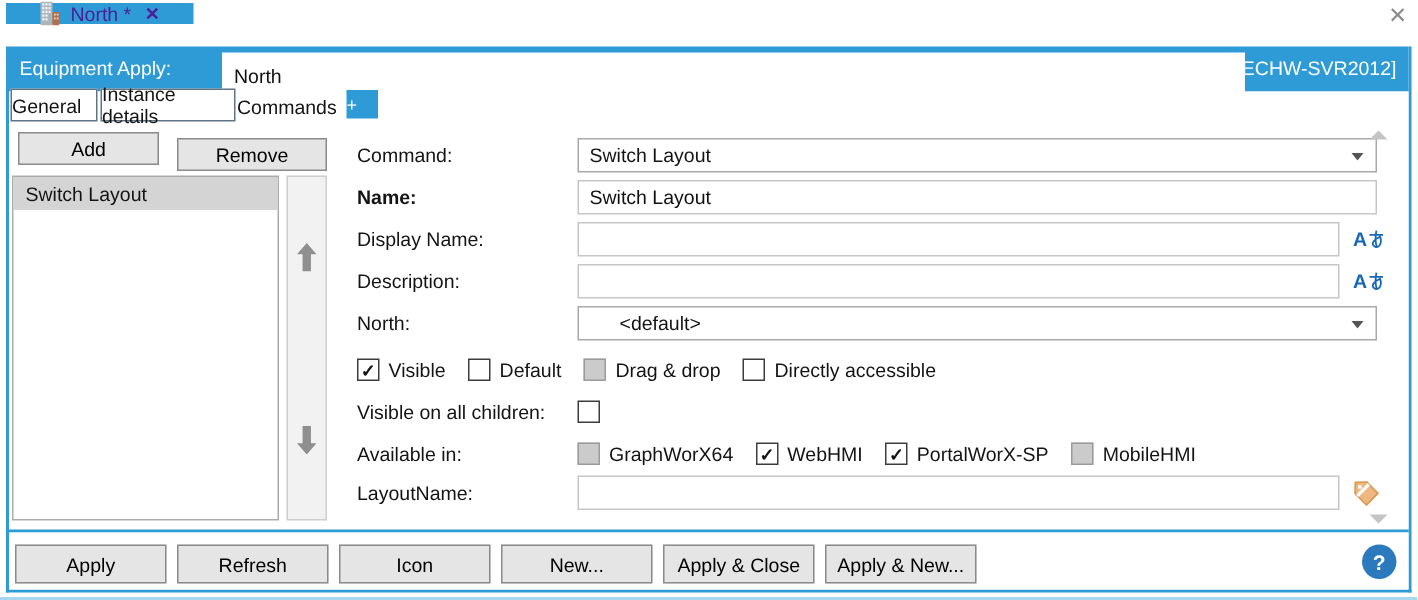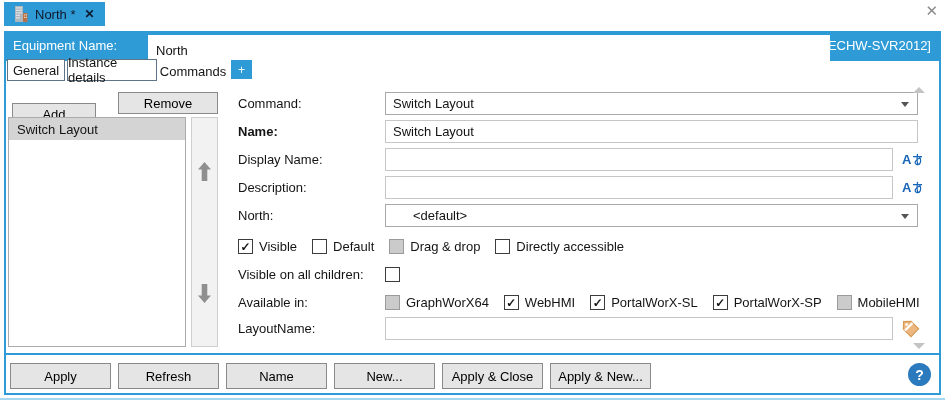--- a/index.html
+++ b/index.html
@@ -6,56 +6,56 @@
     --accent:#2e9bd6;
     --btn-bg:#e5e5e5;
     --btn-border:#8a8a8a;
   }
   *{margin:0;padding:0;box-sizing:border-box}
   body{background:#fff}
   .screen{position:relative;width:945px;height:400px;background:#fff;
           font-family:"Liberation Sans",sans-serif;font-size:13px;color:#141414;overflow:hidden}
 
   
-  .doc-tab{position:absolute;left:4px;top:2px;height:24px;background:var(--accent);
-           color:#0f172a;display:flex;align-items:center;gap:7px;padding:0 10px;cursor:default}
+  .doc-tab{position:absolute;left:4px;top:2px;height:14px;background:var(--accent);
+           color:#4c1d95;display:flex;align-items:center;gap:7px;padding:0 22px;cursor:default}
   .doc-tab .title{white-space:nowrap}
   .doc-tab .close-x{font-weight:bold;font-size:12px;margin-left:2px}
   .window-close{position:absolute;right:7px;top:3px;color:#8b8b8b;font-size:15px;line-height:15px;cursor:default}
 
   
   .window{position:absolute;left:4px;top:31px;width:937px;height:364px;background:#fff;
           border-left:2px solid var(--accent);border-right:2px solid var(--accent);
           border-bottom:2px solid var(--accent)}
   .bottom-glow{position:absolute;left:0;right:0;bottom:0;height:2px;background:#a6d7f0}
 
   
   .eq-bar{position:absolute;left:0;top:0;right:0;height:30px;background:var(--accent)}
   .eq-label{position:absolute;left:7px;top:7px;color:#fff}
   .eq-input{position:absolute;left:142px;top:4px;width:682px;height:30px;border:none;
             padding:0 8px;font:13px "Liberation Sans",sans-serif;color:#111;background:#fff}
   .eq-server{position:absolute;right:8px;top:7px;color:#fff}
 
   
   .tab-row{position:absolute;left:0;top:30px;right:0;height:23px;background:#fff}
   .tab{position:absolute;background:#fff;border:1px solid #5f7486;display:flex;
-       align-items:center;justify-content:center;cursor:default;z-index:2}
+       align-items:center;justify-content:flex-start;cursor:default;z-index:2}
   #tab-general{left:1px;top:28px;width:58px;height:22px}
   #tab-instance{left:61px;top:28px;width:90px;height:22px}
   #tab-commands{left:152px;top:26px;width:70px;height:28px;border:none;z-index:3}
   #tab-add{left:225px;top:29px;width:21px;height:19px;background:var(--accent);
            color:#fff;border:none;font-size:12px}
 
   
   .content{position:absolute;left:0;top:53px;right:0;height:269px;background:#fff}
 
   .btn{background:var(--btn-bg);border:1px solid var(--btn-border);color:#000;
        font:13px "Liberation Sans",sans-serif;display:flex;align-items:center;
        justify-content:center;cursor:default}
-  .add-btn{position:absolute;left:6px;top:19px;width:84px;height:22px}
+  .add-btn{position:absolute;left:6px;top:4px;width:94px;height:22px}
   .remove-btn{position:absolute;left:112px;top:8px;width:100px;height:22px}
 
   .listbox{position:absolute;left:2px;top:33px;width:178px;height:230px;
            border:1px solid #ababab;background:#fff;overflow:hidden}
   .list-item{height:22px;display:flex;align-items:center;padding-left:8px;cursor:default}
   .list-item[data-selected="true"]{background:#d4d4d4}
 
   .move-strip{position:absolute;left:185px;top:33px;width:27px;height:230px;background:#f2f2f2;
               border:1px solid #cfcfcf;display:flex;flex-direction:column;align-items:center;
               justify-content:center;gap:103px}
@@ -121,21 +121,21 @@
     </svg>
     <span class="title">North *</span>
     <span class="close-x">✕</span>
   </div>
 
   <span class="window-close">✕</span>
 
   <div class="window">
 
     <div class="eq-bar">
-      <span class="eq-label">Equipment Name:</span>
+      <span class="eq-label">Equipment Apply:</span>
       <input class="eq-input" type="text" value="North" style="">
       <span class="eq-server">[TECHW-SVR2012]</span>
     </div>
 
     <div class="tab-row"></div>
     <div class="tab" id="tab-general">
       <span>General</span>
     </div>
     <div class="tab" id="tab-instance">
       <span>Instance details</span>
@@ -246,24 +246,20 @@
             <span class="cbitem">
               <span class="cb" data-state="indeterminate"></span>
               <span>GraphWorX64</span>
             </span>
             <span class="cbitem">
               <span class="cb" data-state="checked"></span>
               <span>WebHMI</span>
             </span>
             <span class="cbitem">
               <span class="cb" data-state="checked"></span>
-              <span>PortalWorX-SL</span>
-            </span>
-            <span class="cbitem">
-              <span class="cb" data-state="checked"></span>
               <span>PortalWorX-SP</span>
             </span>
             <span class="cbitem">
               <span class="cb" data-state="indeterminate"></span>
               <span>MobileHMI</span>
             </span>
           </div>
         </div>
 
         <div class="frow" style="top:233px">
@@ -278,21 +274,21 @@
 
         <span class="scroll-ind up"></span>
         <span class="scroll-ind down"></span>
       </div>
     </div>
 
     <div class="divider"></div>
     <div class="footer">
       <button class="btn">Apply</button>
       <button class="btn">Refresh</button>
-      <button class="btn">Name</button>
+      <button class="btn">Icon</button>
       <button class="btn">New...</button>
       <button class="btn">Apply &amp; Close</button>
       <button class="btn">Apply &amp; New...</button>
     </div>
     <div class="help">?</div>
   </div>
 
   <div class="bottom-glow"></div>
 </div>
 

